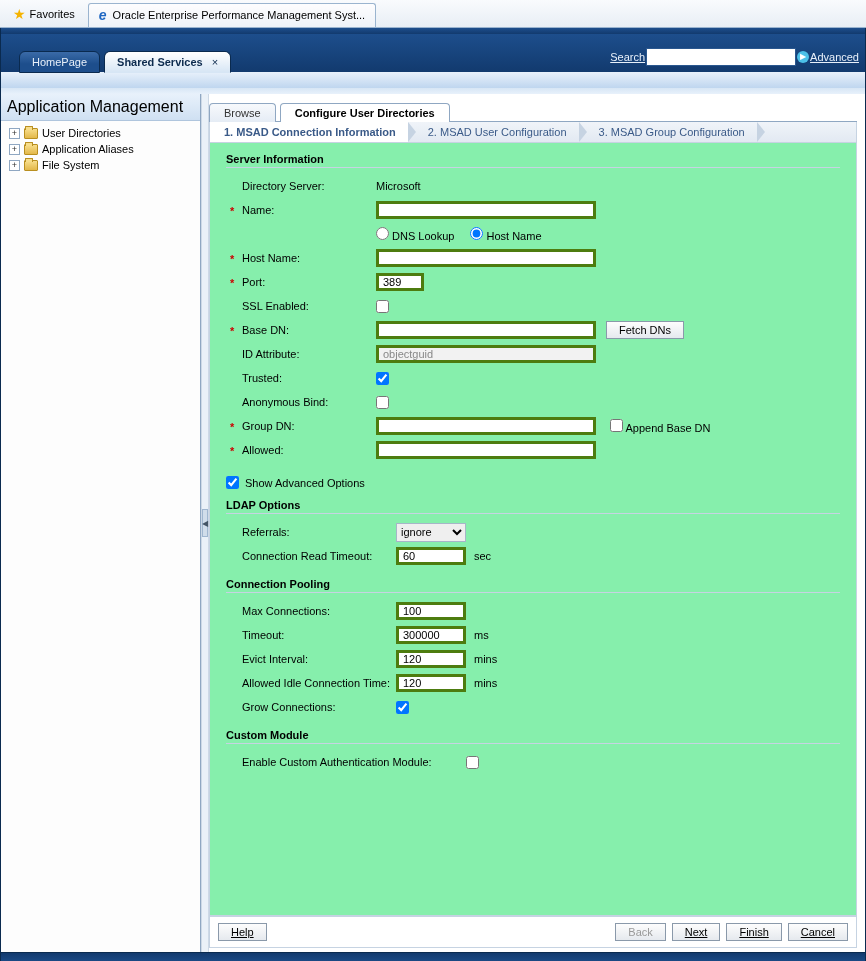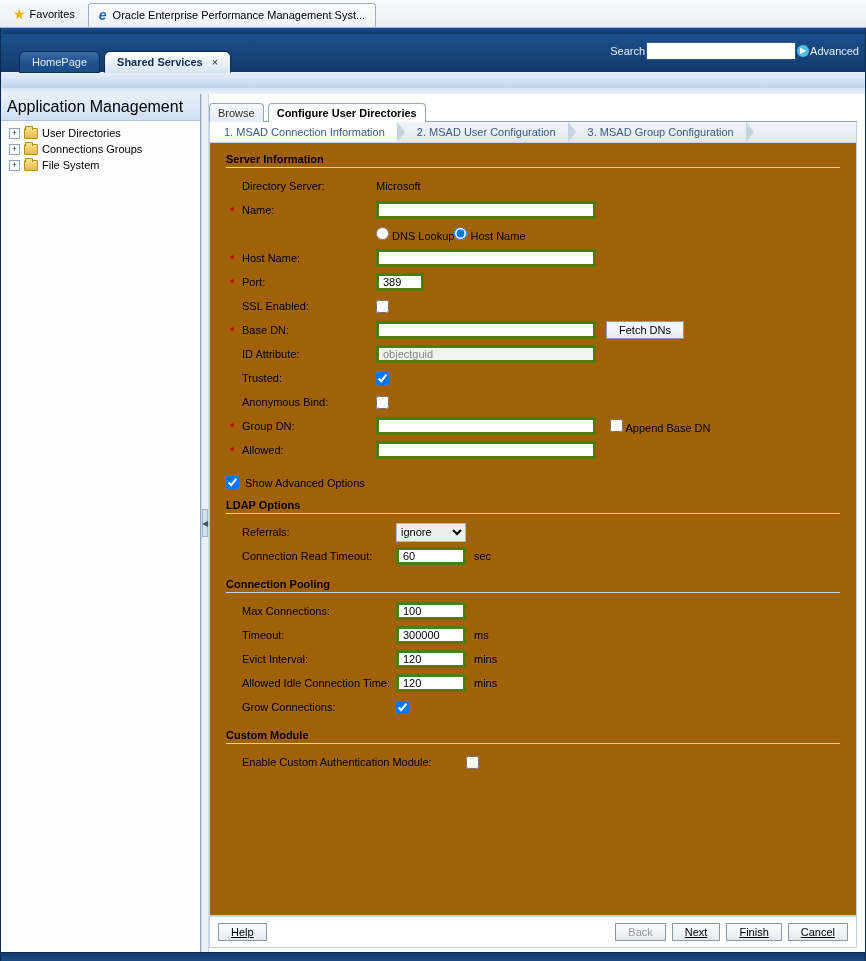--- a/index.html
+++ b/index.html
@@ -11,21 +11,21 @@
 .star { color: #f5b301; font-size: 14px; }
 .chrome-tab { height: 24px; background: linear-gradient(#fdfdfe, #eef2f8); border: 1px solid #9ab4cf; border-bottom: none; border-radius: 3px 3px 0 0; display: flex; align-items: center; gap: 6px; padding: 0 10px; margin-top: 2px; }
 .ie-icon { color: #1e66c2; font-weight: bold; font-size: 14px; font-style: italic; }
 
 
 .ws-outer { background: linear-gradient(#1d4e8c, #123a6e); border: 1px solid #0a2a4f; border-top: none; border-bottom: none; padding: 10px 6px 0 18px; }
 .ws-bar { display: flex; align-items: flex-end; height: 28px; gap: 4px; position: relative; }
 .ws-tab { padding: 4px 12px 4px 12px; font-size: 11px; border-radius: 6px 6px 0 0; border: 1px solid #0a2a4f; position: relative; top: 1px; }
 .ws-tab.inactive { background: linear-gradient(#3b6ba8, #1d4e8c 60%); color: #e8f0fa; }
 .ws-tab.active { background: linear-gradient(#ffffff, #d7e6f5); color: #0d2b4e; font-weight: bold; border-bottom-color: #d7e6f5; }
-.ws-right { margin-left: auto; display: flex; align-items: center; gap: 1px; color: #e8f0fa; padding-bottom: 12px; }
+.ws-right { margin-left: auto; display: flex; align-items: center; gap: 1px; color: #e8f0fa; padding-bottom: 6px; text-decoration: underline; }
 .search-input { width: 150px; height: 18px; border: 1px solid #2a578f; padding: 1px 4px; }
 .adv-icon { width: 12px; height: 12px; background: #4cc0e8; border-radius: 50%; display: inline-block; position: relative; }
 .adv-icon::after { content: '▶'; color: #fff; font-size: 8px; position: absolute; left: 3px; top: 1px; }
 .ws-strip-before { height: 6px; background: linear-gradient(#1d4e8c, #123a6e); border-left: 1px solid #0a2a4f; border-right: 1px solid #0a2a4f; }
 .ws-strip { height: 16px; background: linear-gradient(#e8f1fb, #bfd6ef); border-left: 1px solid #0a2a4f; border-right: 1px solid #0a2a4f; }
 .ws-toolbar { height: 6px; background: linear-gradient(#d7e6f5, #e8f1fb); border-left: 1px solid #0a2a4f; border-right: 1px solid #0a2a4f; }
 
 
 .main { display: flex; height: 859px; border: 1px solid #0a2a4f; border-top: none; background: #fff; }
 .sidebar { width: 200px; border-right: 1px solid #8fa7c2; background: #fdfdfd; display: flex; flex-direction: column; }
@@ -36,43 +36,43 @@
 .folder-icon { width: 14px; height: 11px; background: linear-gradient(#f7dd8a, #e3b84a); border: 1px solid #b98f20; border-radius: 1px; position: relative; }
 .folder-icon::before { content: ''; position: absolute; top: -3px; left: 0; width: 6px; height: 3px; background: #f7dd8a; border: 1px solid #b98f20; border-bottom: none; border-radius: 1px 1px 0 0; }
 
 .splitter { width: 8px; background: #eaf1f8; border-left: 1px solid #cdd9e6; border-right: 1px solid #cdd9e6; position: relative; display:flex; align-items:center; justify-content:center; }
 .splitter-handle { width:6px; height:28px; background:#d0ddea; border:1px solid #9fb6cf; font-size:8px; display:flex; align-items:center; justify-content:center; color:#4a6; color:#456; }
 
 .content { flex: 1; display: flex; flex-direction: column; padding: 6px 8px 4px 0; position: relative; }
 
 
 .subtab-row { display: flex; align-items: flex-end; height: 22px; position: relative; border-bottom: 1px solid #8fa7c2; }
-.subtab { padding: 3px 8px; border: 1px solid #8fa7c2; border-bottom: none; border-radius: 4px 4px 0 0; background: linear-gradient(#fdfdfd, #eef2f8); position: relative; top: 1px; margin-right: 4px; }
+.subtab { padding: 3px 14px; border: 1px solid #8fa7c2; border-bottom: none; border-radius: 4px 4px 0 0; background: linear-gradient(#fdfdfd, #eef2f8); position: relative; top: 1px; margin-right: 4px; }
 .subtab.inactive { background: linear-gradient(#f7f9fc, #e5ecf5); color: #333; }
 .subtab.active { background: #fff; font-weight: bold; z-index: 2; }
 
 
 .trail { display: flex; align-items: center; background: linear-gradient(#f0f4f9,#e2e9f2); border: 1px solid #c6d3e2; border-top: none; }
 .trail-step { padding: 4px 12px 4px 14px; color: #3a5a88; position: relative; }
-.trail-step.active { font-weight: normal; background: #fff; }
+.trail-step.active { font-weight: bold; background: #fff; }
 .trail-sep { width: 0; height: 0; border-top: 10px solid transparent; border-bottom: 10px solid transparent; border-left: 8px solid #c6d3e2; margin-right: -2px; }
 
 
-.form-wrap { border: 1px solid #c6d3e2; border-top: none; padding: 10px 16px 8px 16px; flex: 1; overflow: auto; background: #a16207; }
+.form-wrap { border: 1px solid #c6d3e2; border-top: none; padding: 10px 16px 8px 16px; flex: 1; overflow: auto; background: #86efac; }
 .section-title { font-weight: bold; border-bottom: 1px solid #c6d3e2; padding-bottom: 2px; margin-bottom: 6px; margin-top: 10px; }
 .section-title:first-child { margin-top: 0; }
 .row { display: flex; align-items: center; min-height: 24px; }
 .lbl { width: 150px; padding-left: 16px; position: relative; }
 .req::before { content: '*'; color: #c00; font-weight: bold; position: absolute; left: 4px; top: 1px; }
 .row input[type=text], .row input[type=password] { border: 3px solid #4d7c0f; padding: 2px 4px; font-size: 11px; height: 18px; }
 .row input.w220 { width: 220px; }
 .row input.w48 { width: 48px; }
 .row input.w70 { width: 70px; }
 .row input[disabled] { background: #f2f2f2; color: #888; }
-.radio-grp { display: flex; gap: 0; align-items: center; padding-left: 150px; }
+.radio-grp { display: flex; gap: 16px; align-items: center; padding-left: 150px; }
 .btn { background: linear-gradient(#fdfdfd,#e5e9ee); border: 1px solid #8a99aa; padding: 2px 12px; font-size: 11px; cursor: pointer; }
 .btn:disabled { color: #999; }
 .sel { border: 1px solid #a6b6c8; font-size: 11px; height: 19px; }
 .show-adv { margin: 14px 0 6px 0; display: flex; align-items: center; gap: 6px; }
 .unit { margin-left: 8px; text-align: center; }
 
 
 .foot { border: 1px solid #c6d3e2; border-top: 1px solid #c6d3e2; padding: 6px 8px; display: flex; align-items: center; gap: 6px; }
 .foot .spacer { flex: 1; }
 
@@ -119,21 +119,21 @@
     <div class="sidebar-title">Application Management</div>
     <div class="tree">
       <div class="tree-item">
         <span class="tree-toggle">+</span>
         <span class="folder-icon"></span>
         <span>User Directories</span>
       </div>
       <div class="tree-item">
         <span class="tree-toggle">+</span>
         <span class="folder-icon"></span>
-        <span>Connections Groups</span>
+        <span>Application Aliases</span>
       </div>
       <div class="tree-item">
         <span class="tree-toggle">+</span>
         <span class="folder-icon"></span>
         <span>File System</span>
       </div>
     </div>
   </div>
 
   <div class="splitter">

